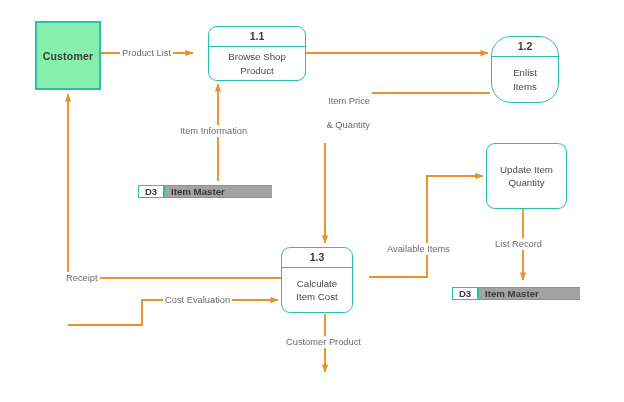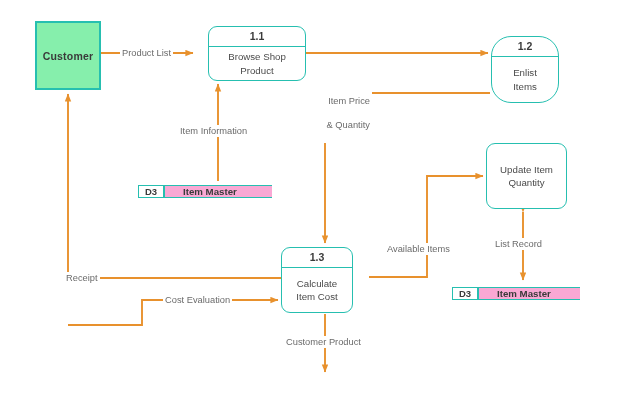--- a/index.html
+++ b/index.html
@@ -45,22 +45,22 @@
     display:flex;align-items:center;justify-content:center;
     font-size:9.5px;font-weight:700;color:#3a3a3a;background:#fff;
   }
   .store .sname{
     flex:1 1 auto;
     border-top:1.6px solid #26BFB0;
     border-bottom:1.6px solid #26BFB0;
     border-left:1.6px solid #26BFB0;
     border-right:none;
     display:flex;align-items:center;
-    padding-left:18px;
-    font-size:9.7px;font-weight:600;color:#3a3a3a;background:#f9a8d4;
+    padding-left:6px;
+    font-size:9.7px;font-weight:600;color:#3a3a3a;background:#a3a3a3;
   }
 
   
   .flab{
     position:absolute;
     font-size:9.3px;color:#6b6b6b;
     white-space:pre;line-height:1.3;
     background:#fff;
     padding:0 2px;
   }

